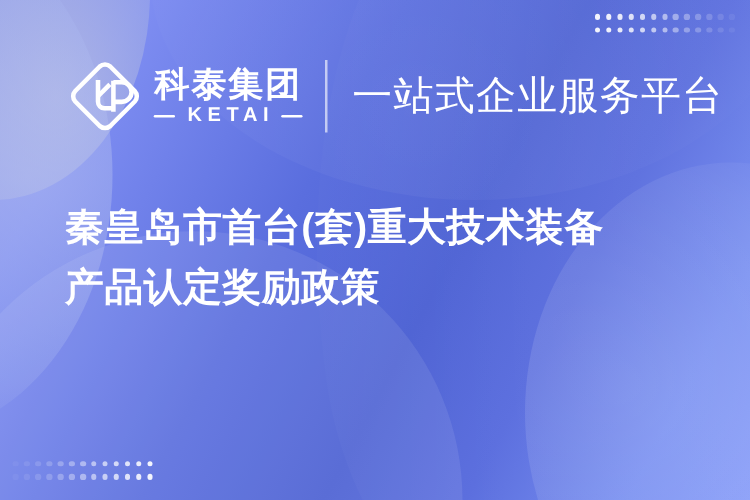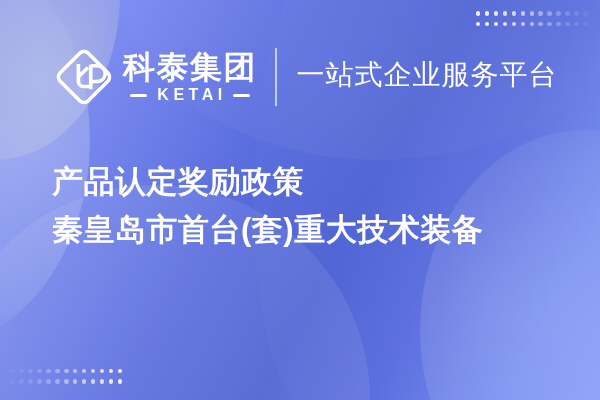--- a/index.html
+++ b/index.html
@@ -90,21 +90,21 @@
     box-sizing: border-box;
   }
 
   .logo-block { display: flex; align-items: center; gap: 11px; }
 
   .logo-mark { width: 56px; height: 56px; flex: 0 0 56px; display: block; }
 
   .logo-words { display: flex; flex-direction: column; align-items: center; }
 
   .logo-cn {
-    font-size: 32px;
+    font-size: 28px;
     font-weight: 700;
     color: #ffffff;
     letter-spacing: 1.5px;
     line-height: 1.05;
     white-space: nowrap;
   }
 
   .logo-en-row {
     display: flex;
     align-items: center;
@@ -127,26 +127,26 @@
   .divider {
     width: 1.5px;
     height: 58px;
     background: rgba(255,255,255,0.62);
     margin: 0 20px 0 18px;
     flex: 0 0 auto;
   }
 
   .slogan { display: flex; flex-direction: column; }
   .slogan-main {
-    font-size: 28px;
+    font-size: 32px;
     color: #ffffff;
     letter-spacing: 1px;
     line-height: 1.18;
     white-space: nowrap;
-    font-family: Liberation Mono, monospace;
+    font-family: Liberation Serif, serif;
   }
   .slogan-sub {
     font-size: 17px;
     color: #ffffff;
     letter-spacing: 1px;
     line-height: 1.3;
     margin-top: 4px;
     white-space: nowrap;
     font-family: "DejaVu Serif", "Liberation Serif", serif;
     font-weight: 700;
@@ -270,17 +270,17 @@
 
     <div class="divider"></div>
 
     <div class="slogan">
       <div class="slogan-main">一站式企业服务平台</div>
     </div>
 
   </div>
 
   <div class="title">
+    <div class="title-line">秦皇岛市首台(套)重大技术装备</div>
     <div class="title-line">产品认定奖励政策</div>
-    <div class="title-line">秦皇岛市首台(套)重大技术装备</div>
   </div>
 
 </div>
 
 </body></html>

